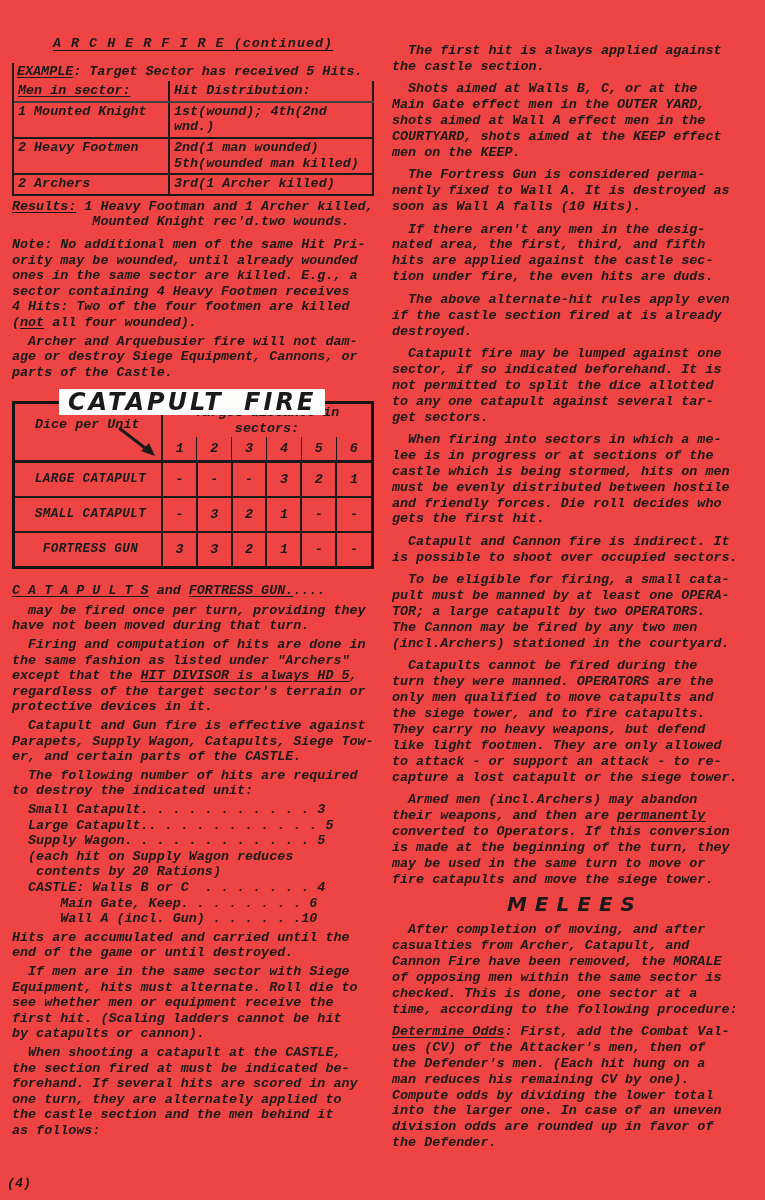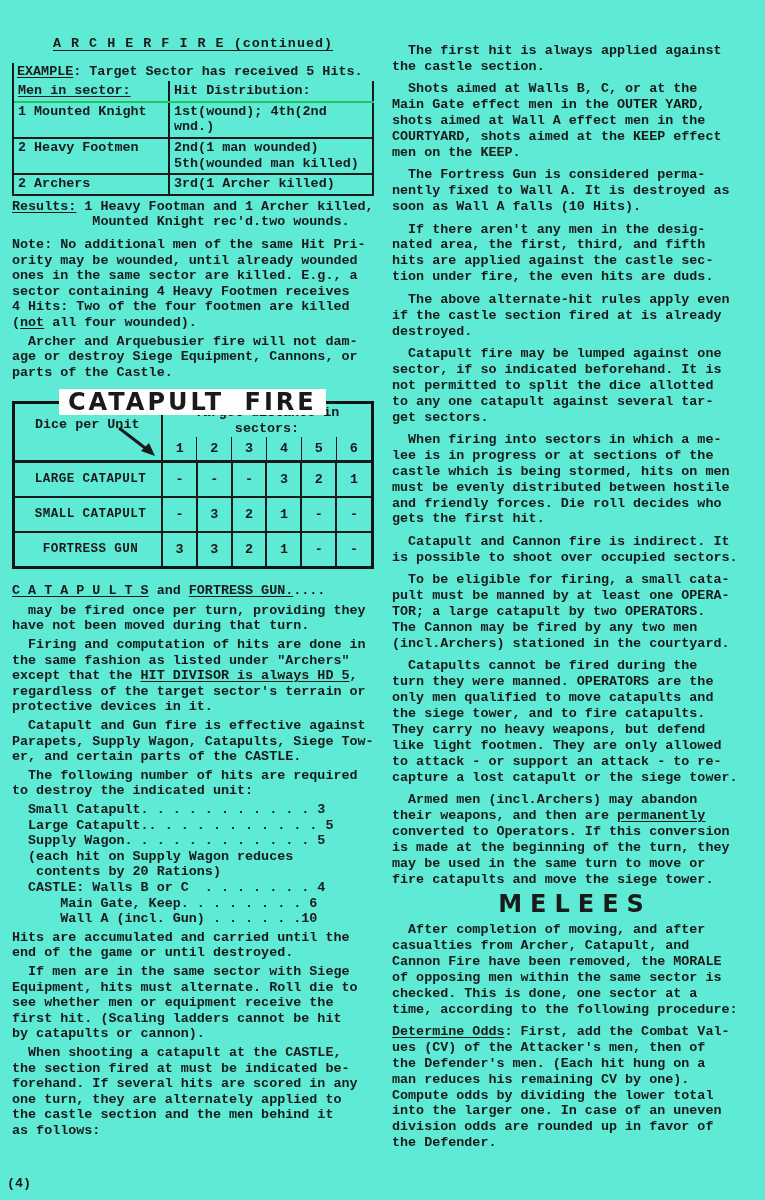--- a/index.html
+++ b/index.html
@@ -1,40 +1,40 @@
 <!DOCTYPE html>
 <html><head>
 <meta charset="utf-8">
 <style>
   html,body { margin:0; padding:0; background:#d8d8d4; }
   .page {
     position:relative; width:765px; height:1200px; margin:0 auto;
-    background:#5eead4; color:#1a1a1a; overflow:hidden;
+    background:#ef4444; color:#1a1a1a; overflow:hidden;
     font-family:"Liberation Mono","DejaVu Sans Mono",monospace;
-    font-size:13.4px; font-weight:700; line-height:15.6px;
+    font-size:13.4px; font-weight:700; line-height:15.6px;font-style:italic;
   }
   .col { position:absolute; top:30px; }
   .col-left  { left:12px;  width:362px; }
   .col-right { left:392px; width:366px; padding-top:13px; }
   .para { white-space:pre-wrap; margin:0 0 3px 0; }
   .col-right .para { margin:0 0 6.5px 0; line-height:15.9px; }
   .u { text-decoration:underline; text-underline-offset:2px; }
 
   .archer-header { text-align:center; margin:6px 0 11px 0; letter-spacing:1px; }
   .archer-header span { text-decoration:underline; text-underline-offset:3px; }
 
   .example-wrap { border-left:2.5px solid #1a1a1a; margin-bottom:2px; }
   .example-line { padding:1px 0 2px 3px; white-space:pre; }
   table.example-table { border-collapse:collapse; width:100%;
     border:2.5px solid #1a1a1a; border-left:none; border-top:none; }
   table.example-table th, table.example-table td {
     font:inherit; text-align:left; vertical-align:top;
     padding:1px 2px 2px 4px; white-space:pre-wrap;
   }
-  table.example-table th { border-bottom:2px solid #22c55e; font-weight:700; padding-top:2px; }
+  table.example-table th { border-bottom:2px solid #404040; font-weight:700; padding-top:2px; }
   table.example-table td { border-bottom:2px solid #1a1a1a; }
   table.example-table tr:last-child td { border-bottom:none; }
   .vline { border-left:2px solid #1a1a1a; }
   .colmen { width:148px; }
   .results { margin:3px 0 7px 0; }
 
   .catapult-box { position:relative; border:3px solid #141414; margin:21px 0 0 0; }
   .box-title {
     position:absolute; top:-15px; left:44px; background:#fdfdfb; padding:0 9px;
     font-family:"DejaVu Sans","Liberation Sans",sans-serif;
@@ -53,21 +53,21 @@
   tr.datarow td { border-top:3px solid #1a1a1a; border-left:2px solid #1a1a1a; height:33px; }
   tr.datarow td.unit { border-left:none; text-align:center; padding-left:5px;
     font-size:12.6px; letter-spacing:0.4px; white-space:nowrap; }
   tr.datarow ~ tr.datarow td { border-top:2px solid #1a1a1a; }
 
   .heading-cata { margin:14px 0 4px 0; white-space:pre-wrap; }
   .hits-list { margin:0 0 3px 0; }
   .hits-line { white-space:pre; }
   .melees-heading {
     text-align:center; font-family:"DejaVu Sans","Liberation Sans",sans-serif;
-    font-size:24px; font-weight:800; letter-spacing:8px; margin:10px 0 9px 0;
+    font-size:20px; font-weight:800; letter-spacing:8px; margin:10px 0 9px 0;
   }
   .page-number { position:absolute; left:7px; top:1176px; }
 </style>
 </head>
 <body>
 
 <div class="page">
 
   <div class="col col-left">
 

